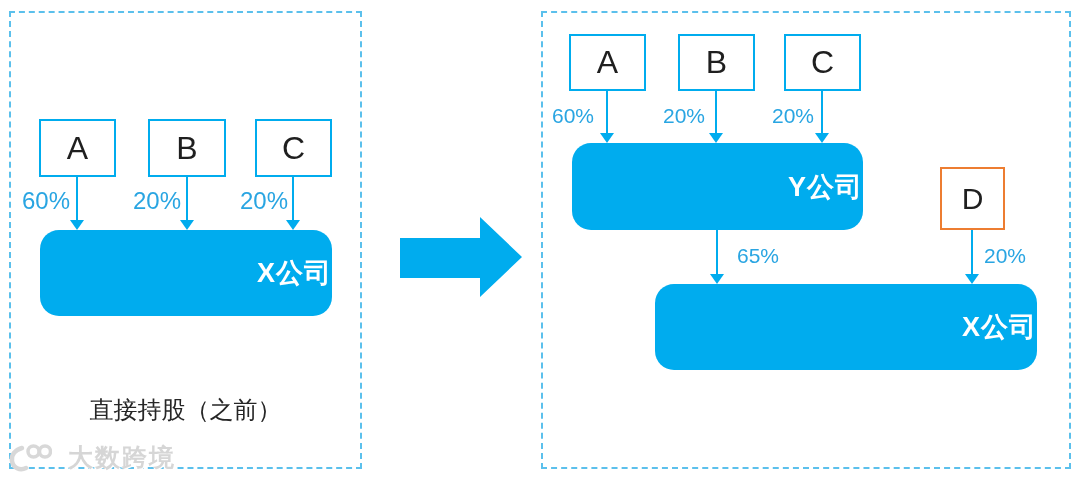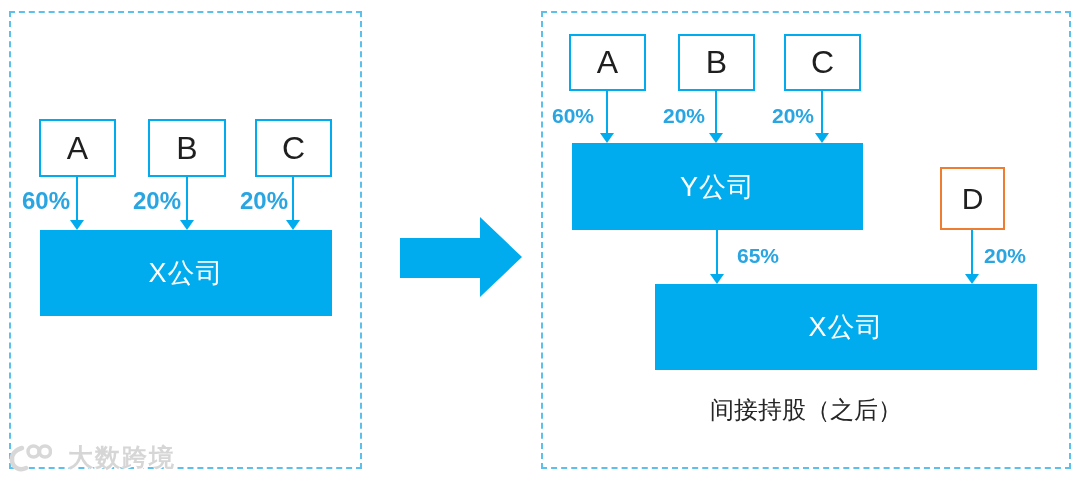--- a/index.html
+++ b/index.html
@@ -8,23 +8,23 @@
 
   .panel{position:absolute;border:2px dashed var(--dash-border);box-sizing:border-box;background:#ffffff;}
   #panel-before{left:9px;top:11px;width:353px;height:458px;}
   #panel-after{left:541px;top:11px;width:530px;height:458px;}
 
   .sbox{position:absolute;background:#ffffff;border:2px solid var(--blue);box-sizing:border-box;
         display:flex;align-items:center;justify-content:center;font-size:32px;color:#1f1f1f;}
   .sbox.orange{border-color:var(--orange);font-size:30px;}
 
   .cbox{position:absolute;background:var(--blue);color:#ffffff;display:flex;align-items:center;
-        justify-content:center;font-size:27px;font-weight:400;letter-spacing:1px;}
+        justify-content:flex-end;font-size:27px;font-weight:700;letter-spacing:1px;border-radius:19px;}
 
-  .pct{position:absolute;color:var(--blue-soft);font-weight:700;line-height:1;}
+  .pct{position:absolute;color:var(--blue-soft);font-weight:400;line-height:1;}
   .pct.big{font-size:24px;}
   .pct.sm{font-size:21px;}
 
   .aline{position:absolute;width:2px;background:var(--blue);}
   .ahead{position:absolute;width:0;height:0;border-left:7px solid transparent;
          border-right:7px solid transparent;border-top:10px solid var(--blue);}
 
   .caption{position:absolute;text-align:center;font-size:24px;color:var(--text);font-weight:500;}
 
   #big-arrow{position:absolute;left:398px;top:216px;}
@@ -59,20 +59,21 @@
   <div class="ahead" style="left:70px;top:220px;"></div>
   <div class="aline" style="left:186px;top:177px;height:43px;"></div>
   <div class="ahead" style="left:180px;top:220px;"></div>
   <div class="aline" style="left:292px;top:177px;height:43px;"></div>
   <div class="ahead" style="left:286px;top:220px;"></div>
 
   <div class="cbox" style="left:40px;top:230px;width:292px;height:86px;">
     <span>X公司</span>
   </div>
 
+  <div class="caption" style="left:9px;top:394px;width:353px;">直接持股（之前）</div>
 
   <svg id="big-arrow" width="126" height="84" viewBox="0 0 126 84">
     <polygon points="2,22 82,22 82,1 124,41 82,81 82,62 2,62" fill="var(--blue)"></polygon>
   </svg>
 
   <div class="panel" id="panel-after"></div>
 
   <div class="sbox" style="left:569px;top:34px;width:77px;height:57px;">
     <span>A</span>
   </div>
@@ -107,21 +108,20 @@
   <span class="pct sm" style="left:737px;top:245px;">65%</span>
 
   <div class="aline" style="left:971px;top:230px;height:45px;"></div>
   <div class="ahead" style="left:965px;top:274px;"></div>
   <span class="pct sm" style="left:984px;top:245px;">20%</span>
 
   <div class="cbox" style="left:655px;top:284px;width:382px;height:86px;">
     <span>X公司</span>
   </div>
 
-  <div class="caption" style="left:541px;top:394px;width:530px;">间接持股（之后）</div>
 
   <div id="watermark">
     <svg width="44" height="32" viewBox="0 0 44 32">
       <g fill="none" stroke="#D8D8D8" stroke-linecap="round">
         <path d="M14 6 C 7 8, 3 13, 4 19 C 5 26, 12 29, 18 26" stroke-width="4.5"></path>
         <circle cx="25.5" cy="9.5" r="5.5" stroke-width="3.5"></circle>
         <circle cx="37" cy="9.5" r="5.5" stroke-width="3.5"></circle>
       </g>
     </svg>
     <span class="wm-text">大数跨境</span>

